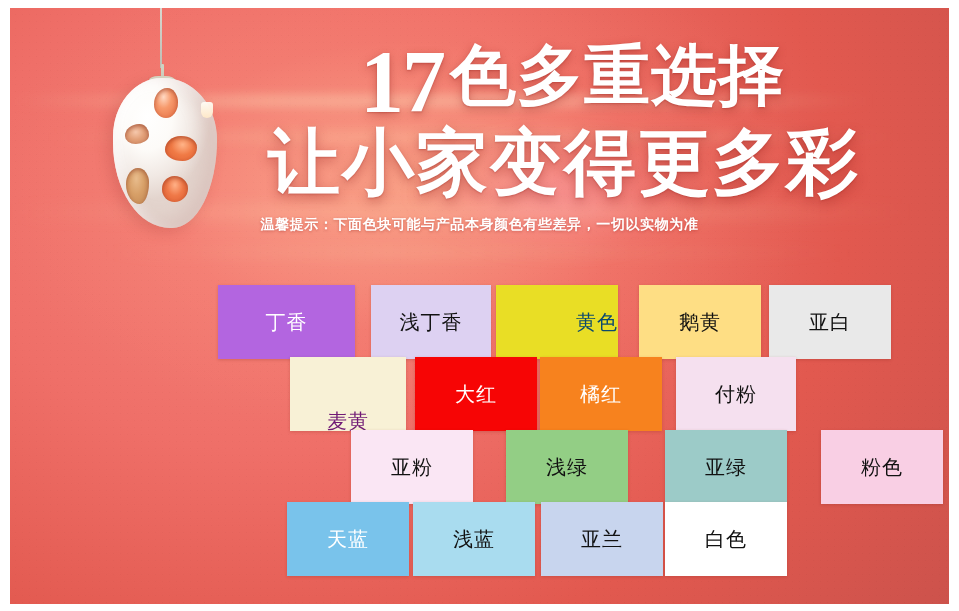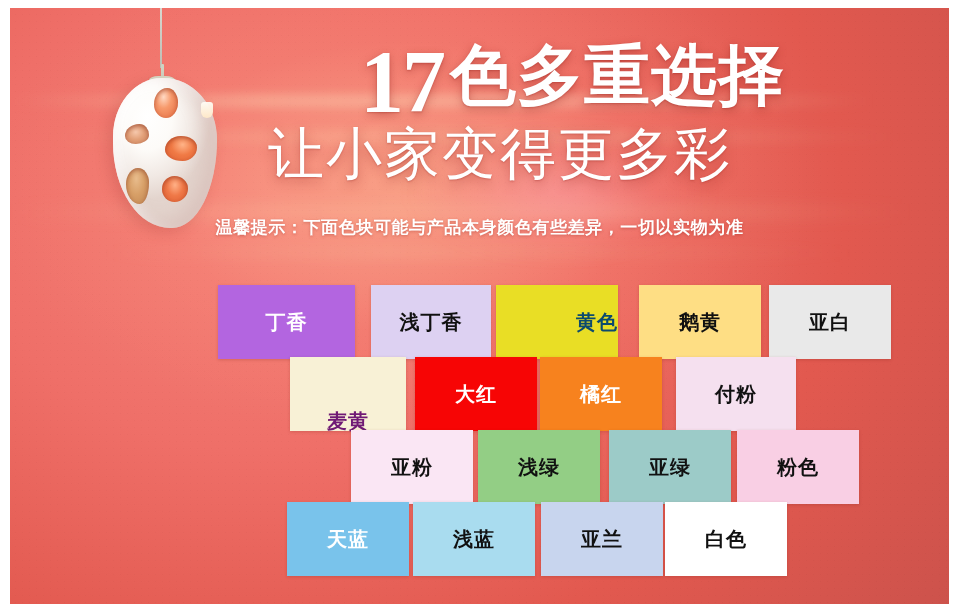--- a/index.html
+++ b/index.html
@@ -73,43 +73,43 @@
     position:relative;top:6px;
   }
   .l1-text{
     font-family:"DejaVu Serif","Liberation Serif",serif;
     font-size:66px;font-weight:700;line-height:1;letter-spacing:1px;
     position:relative;top:-6px;margin-left:6px;
   }
   .line2{
     position:absolute;left:258px;top:118px;
     font-family:"DejaVu Serif","Liberation Serif",serif;
-    font-size:56px;font-weight:400;line-height:1;letter-spacing:2px;
+    font-size:72px;font-weight:700;line-height:1;letter-spacing:2px;
     color:#ffffff;white-space:nowrap;
     text-shadow:0 4px 12px rgba(150,35,30,.42), 0 1px 2px rgba(150,35,30,.35);
   }
   .subtitle{
     position:absolute;left:0;top:208px;width:100%;text-align:center;
-    font-size:17px;font-weight:700;color:#ffffff;letter-spacing:.6px;
+    font-size:14px;font-weight:700;color:#ffffff;letter-spacing:.6px;
     text-shadow:0 1px 3px rgba(150,35,30,.40);
   }
 
   
   .swatches{position:absolute;left:0;top:0;width:100%;height:100%;}
   .srow{position:absolute;display:flex;}
   .swatch{
     height:74px;display:flex;align-items:center;justify-content:center;
-    font-size:20px;font-weight:700;letter-spacing:1px;
+    font-size:20px;font-weight:400;letter-spacing:1px;
     box-shadow:0 1px 3px rgba(120,30,25,.22);
     box-sizing:border-box;cursor:pointer;
   }
   .swatch span{line-height:1;}
   .r1{left:208px;top:277px;}
   .r2{left:280px;top:349px;}
-  .r3{left:341px;top:422px;}
+  .r3{left:341px;top:422px;gap:28px;}
   .r4{left:277px;top:494px;}
 </style>
 </head>
 <body>
 
 <div id="page">
   <div class="poster">
 
     <div class="streak s1"></div>
     <div class="streak s2"></div>

